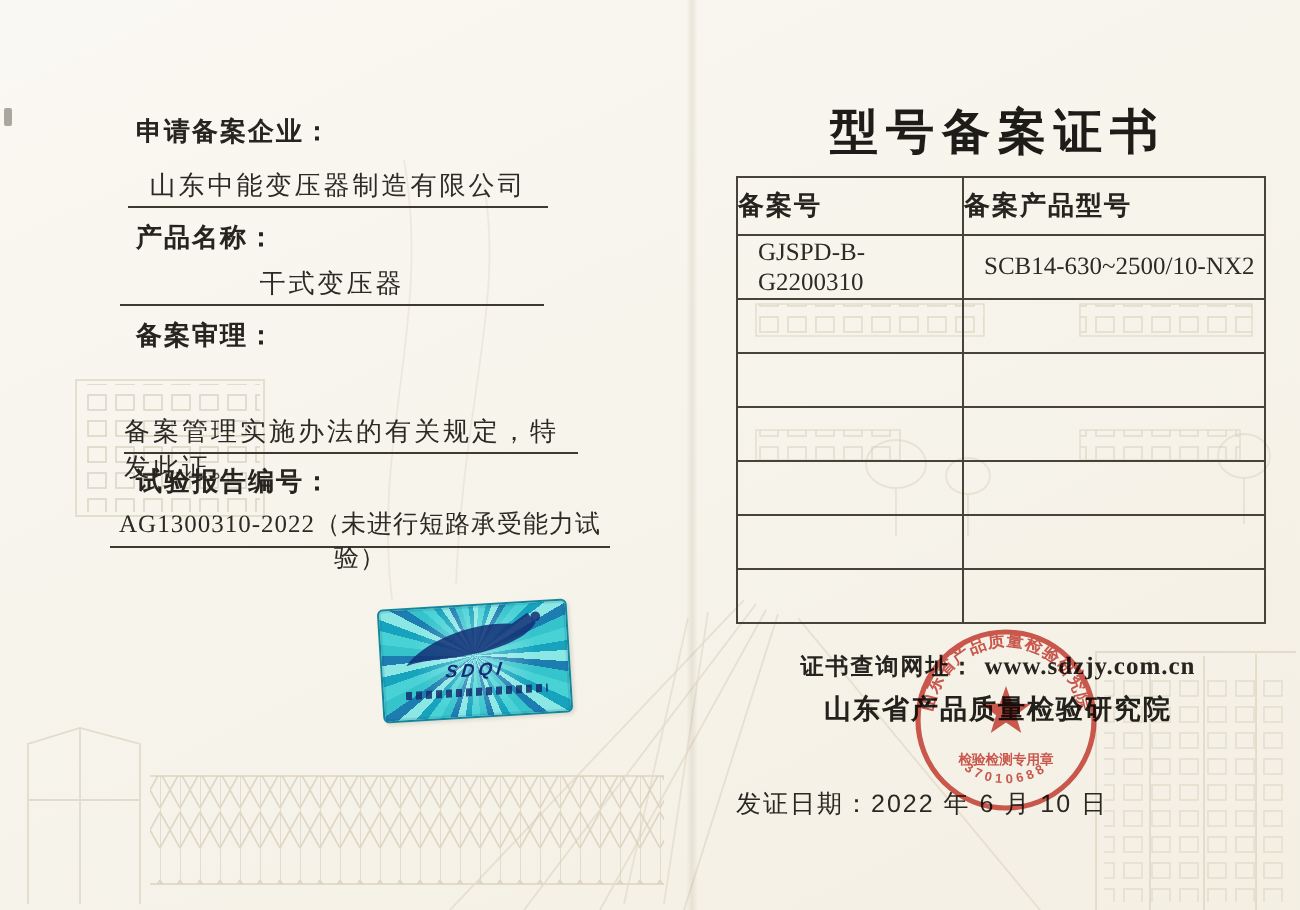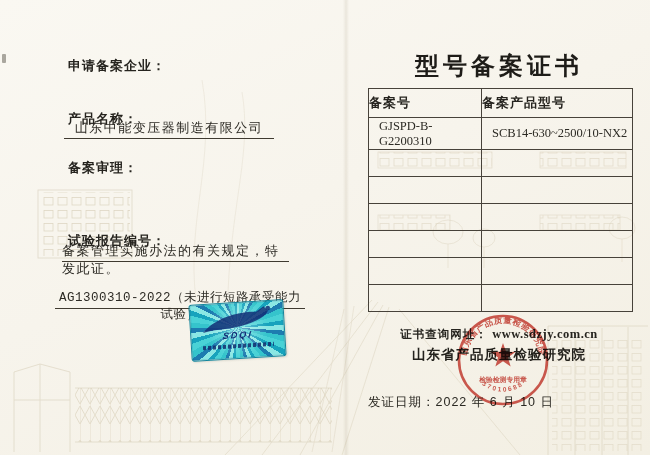--- a/index.html
+++ b/index.html
@@ -18,22 +18,21 @@
     position:absolute;left:112px;top:168px;z-index:1;
     font-family:"DejaVu Serif","Liberation Serif",serif;
     font-size:90px;line-height:1.05;letter-spacing:-2px;white-space:nowrap;
     color:rgba(128,124,112,.30);font-weight:500;
   }
   
   .lbl{position:absolute;z-index:2;font-weight:700;font-size:13px;letter-spacing:1px;color:#26241f;}
   .uline{
     position:absolute;z-index:2;height:19px;border-bottom:1px solid #3f3a30;
     font-size:13px;color:#2c2a24;text-align:center;letter-spacing:1.5px;
-    font-family:Liberation Mono, monospace;
-    margin-top:35px;
+    font-family:Liberation Serif, serif;
   }
   .applicant-label{left:68px;top:57px;}
   .applicant-line{left:64px;top:84px;width:210px;}
   .product-label{left:68px;top:110px;}
   .product-line{left:60px;top:133px;width:212px;}
   .review-label{left:68px;top:159px;}
   .review-l1{left:64px;top:181px;width:229px;text-align:left;text-indent:18px;letter-spacing:2px;}
   .review-l2{left:62px;top:207px;width:227px;text-align:left;letter-spacing:1.5px;}
   .report-label{left:68px;top:232px;}
   .report-line{left:55px;top:254px;width:250px;font-size:12.5px;letter-spacing:.5px;}
@@ -131,20 +130,21 @@
   </svg>
 
   <div class="crease"></div>
   <div class="speck"></div>
 
 
   <div class="lbl applicant-label">申请备案企业：</div>
   <div class="uline applicant-line">山东中能变压器制造有限公司</div>
 
   <div class="lbl product-label">产品名称：</div>
+  <div class="uline product-line">干式变压器</div>
 
   <div class="lbl review-label">备案审理：</div>
   <div class="uline review-l2">备案管理实施办法的有关规定，特发此证。</div>
 
   <div class="lbl report-label">试验报告编号：</div>
   <div class="uline report-line">AG1300310-2022（未进行短路承受能力试验）</div>
 
   <div class="hologram">
     <svg class="holo-swoosh" width="76" height="26" viewBox="0 0 76 26">
       <path d="M4,24 C14,12 38,4 58,6 L66,1 L70,6 C66,13 52,18 38,20 C26,22 14,21 4,24 Z" fill="#122f76" opacity="0.85"></path>

